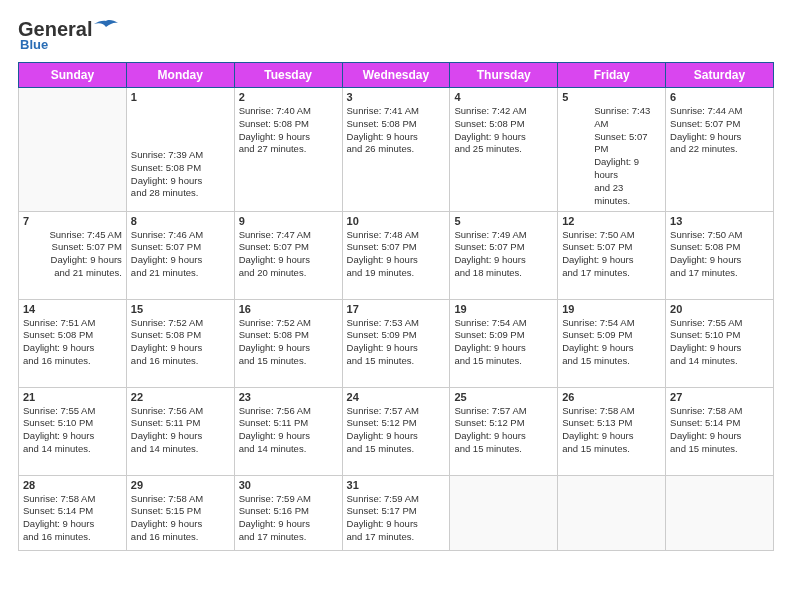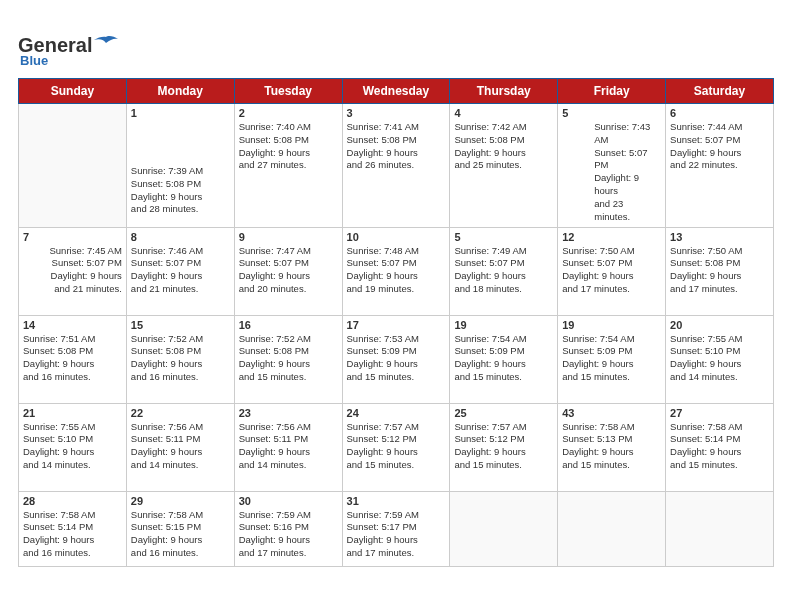--- a/index.html
+++ b/index.html
@@ -6,21 +6,21 @@
     body {
       font-family: Arial, sans-serif;
       background: #fff;
       width: 792px;
       height: 612px;
       overflow: hidden;
     }
     .page {
       width: 792px;
       height: 472px;
-      padding: 34px 18px 10px 18px;
+      padding: 18px 18px 10px 18px;
       display: flex;
       flex-direction: column;
     }
     .header {
       display: flex;
       justify-content: space-between;
       align-items: flex-start;
       margin-bottom: 10px;
     }
     .logo {
@@ -41,21 +41,21 @@
       color: #555;
     }
     .calendar {
       flex: 1;
       border: 1px solid #ccc;
       border-collapse: collapse;
       width: 100%;
       table-layout: fixed;
     }
     .calendar th {
-      background: #b91c1c;
+      background: #d946ef;
       color: #fff;
       text-align: center;
       font-size: 12px;
       padding: 5px 2px;
       border: 1px solid #1a5a9a;
     }
     .calendar td {
       border: 1px solid #ccc;
       vertical-align: top;
       padding: 3px 4px;
@@ -292,21 +292,21 @@
 and 15 minutes.</div>
           </td>
           <td>
             <span class="day-num">25</span>
             <div class="cell-info" style="white-space: pre-line;">Sunrise: 7:57 AM
 Sunset: 5:12 PM
 Daylight: 9 hours
 and 15 minutes.</div>
           </td>
           <td>
-            <span class="day-num">43</span>
+            <span class="day-num">26</span>
             <div class="cell-info" style="white-space: pre-line;">Sunrise: 7:58 AM
 Sunset: 5:13 PM
 Daylight: 9 hours
 and 15 minutes.</div>
           </td>
           <td>
             <span class="day-num">27</span>
             <div class="cell-info" style="white-space: pre-line;">Sunrise: 7:58 AM
 Sunset: 5:14 PM
 Daylight: 9 hours

